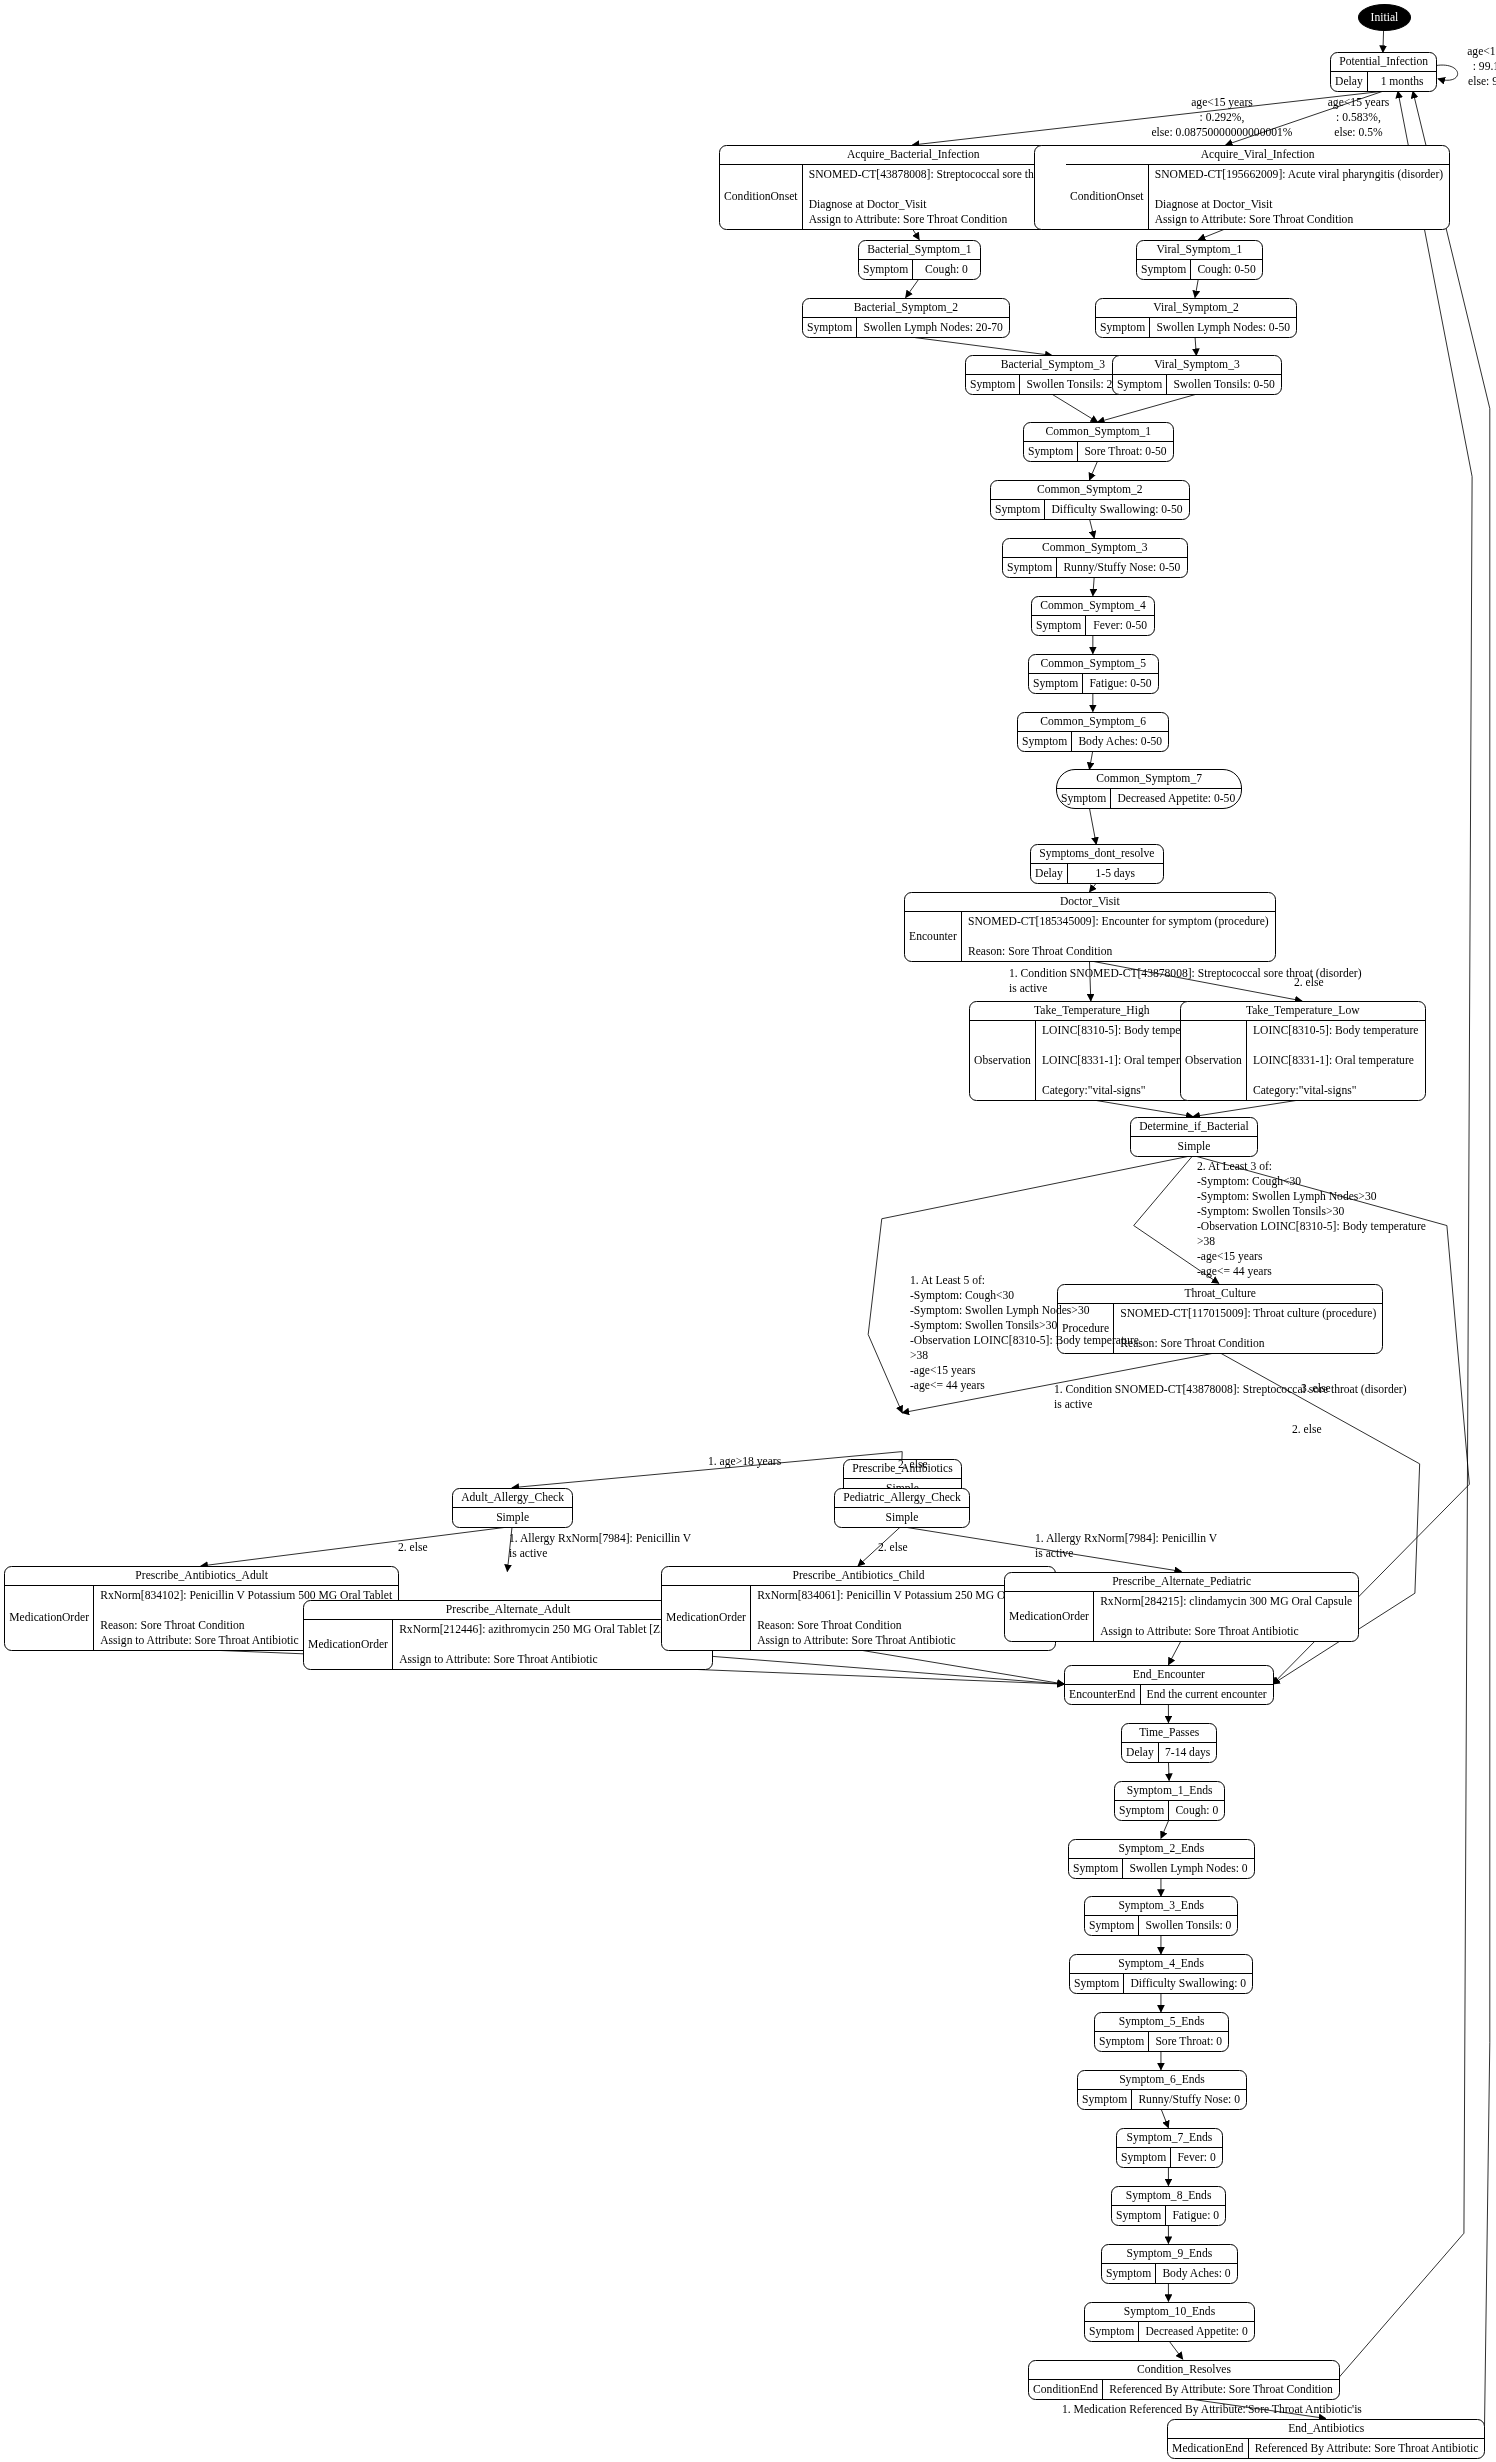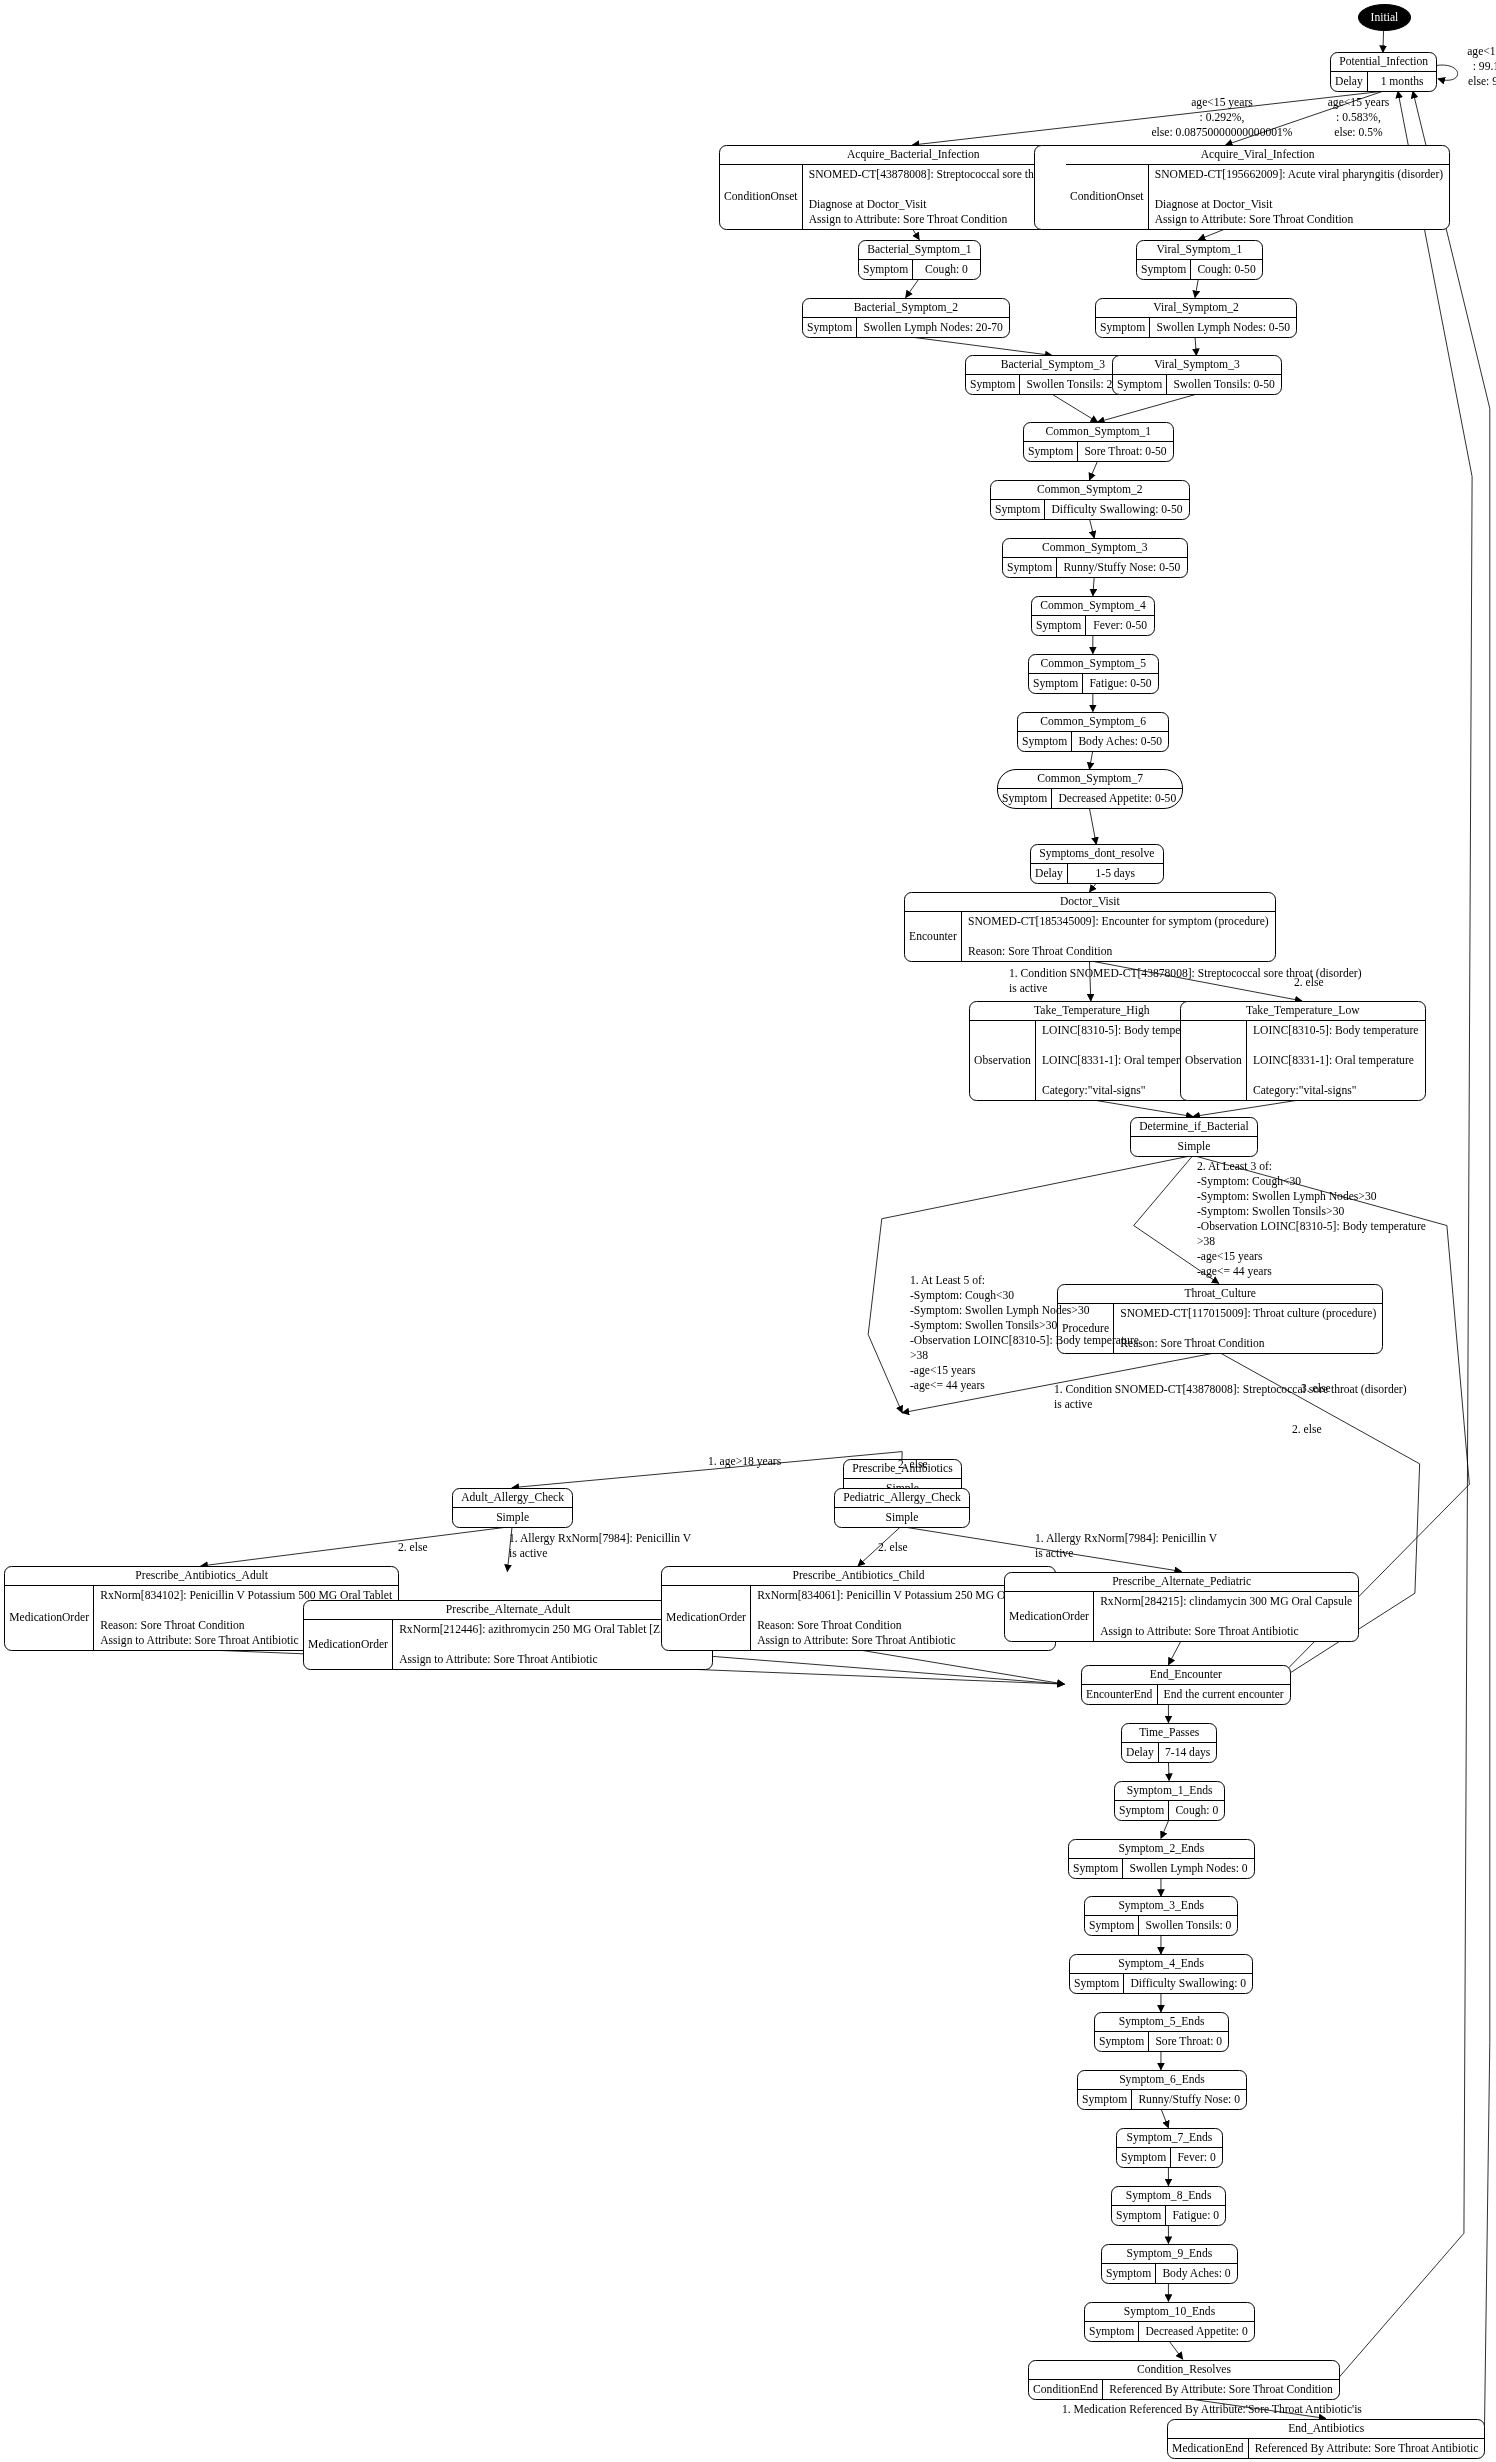--- a/index.html
+++ b/index.html
@@ -190,21 +190,21 @@
         <div class="nval">Fatigue: 0-50</div>
       </div>
     </div>
     <div class="node" style="left: 1017px; top: 712px;">
       <div class="ntitle">Common_Symptom_6</div>
       <div class="nbody">
         <div class="nkey">Symptom</div>
         <div class="nval">Body Aches: 0-50</div>
       </div>
     </div>
-    <div class="node" style="left: 997px; top: 769px; border-radius: 19px;">
+    <div class="node" style="left: 1056px; top: 769px; border-radius: 19px;">
       <div class="ntitle">Common_Symptom_7</div>
       <div class="nbody">
         <div class="nkey">Symptom</div>
         <div class="nval">Decreased Appetite: 0-50</div>
       </div>
     </div>
     <div class="node" style="left: 1030px; top: 844px;">
       <div class="ntitle">Symptoms_dont_resolve</div>
       <div class="nbody">
         <div class="nkey">Delay</div>
@@ -306,21 +306,21 @@
     </div>
     <div class="node" style="left: 1004px; top: 1572px;">
       <div class="ntitle">Prescribe_Alternate_Pediatric</div>
       <div class="nbody">
         <div class="nkey">MedicationOrder</div>
         <div class="nval multi">RxNorm[284215]: clindamycin 300 MG Oral Capsule
 
 Assign to Attribute: Sore Throat Antibiotic</div>
       </div>
     </div>
-    <div class="node" style="left: 1064px; top: 1665px; margin-left: 17px;">
+    <div class="node" style="left: 1064px; top: 1665px;">
       <div class="ntitle">End_Encounter</div>
       <div class="nbody">
         <div class="nkey">EncounterEnd</div>
         <div class="nval">End the current encounter</div>
       </div>
     </div>
     <div class="node" style="left: 1121px; top: 1723px;">
       <div class="ntitle">Time_Passes</div>
       <div class="nbody">
         <div class="nkey">Delay</div>

